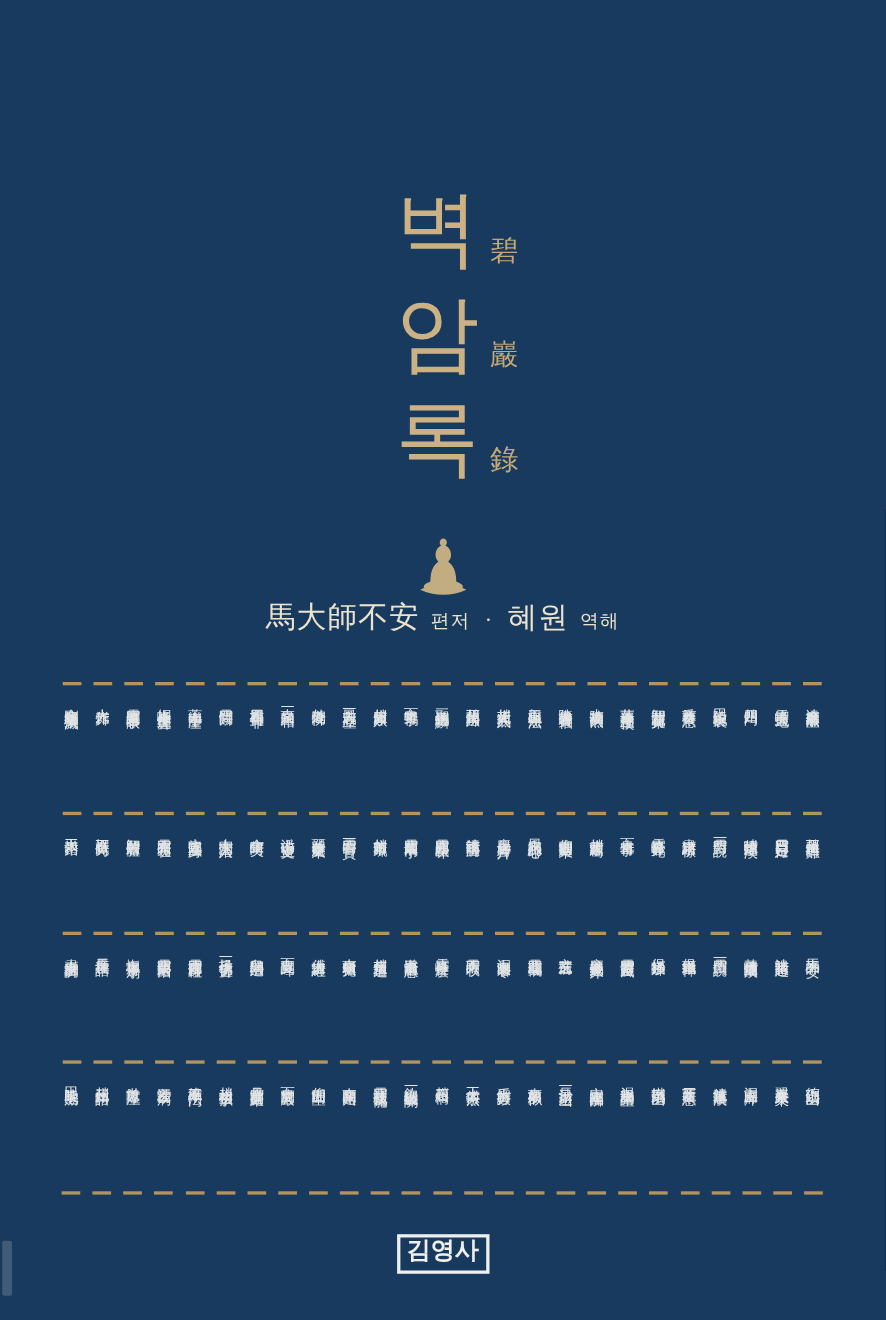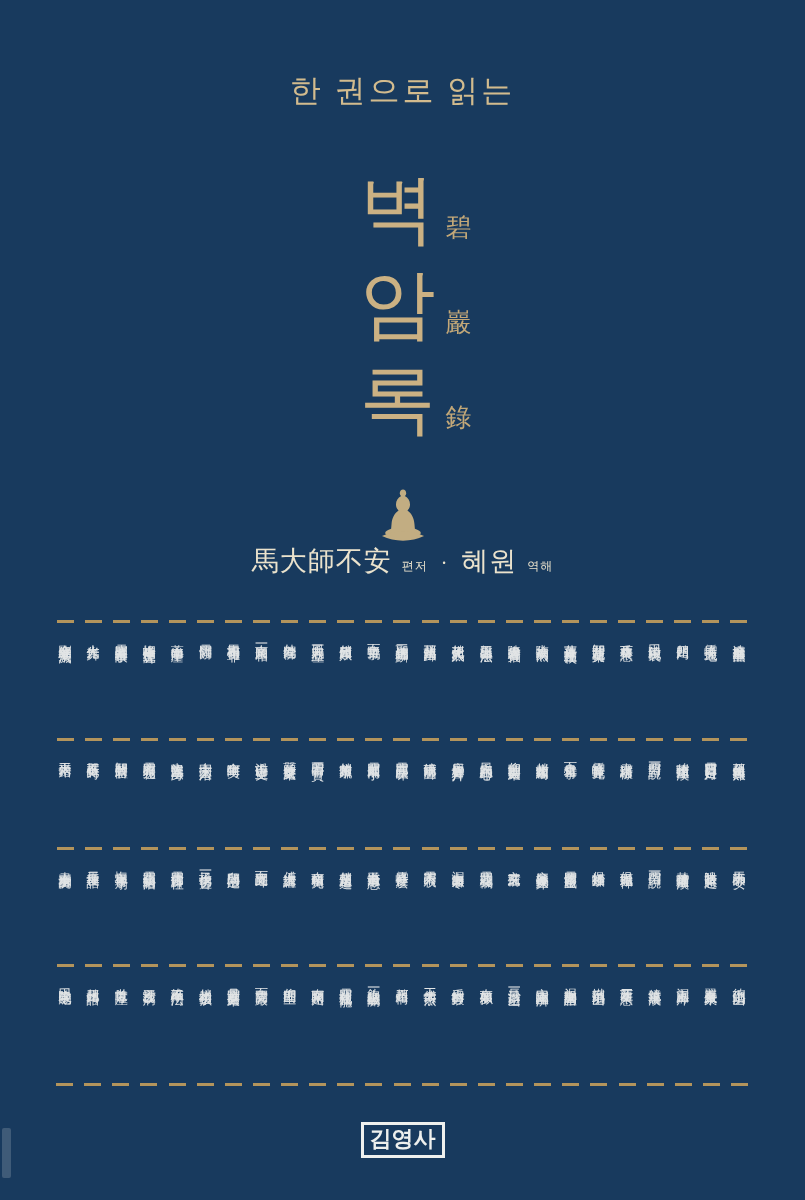--- a/index.html
+++ b/index.html
@@ -23,21 +23,21 @@
   .buddha {
     position:absolute; top:486px; left:50%; transform:translateX(-50%);
     width:54px; height:58px;
   }
   .buddha svg { width:100%; height:100%; fill:#c2ad82; }
   .byline {
     position:absolute; top:543px; left:0; width:100%;
     text-align:center; color:#ebe3cd; letter-spacing:1px;
   }
   .byline .name { font-size:27px; }
-  .byline .role { font-size:12px; margin-left:5px;font-family:Liberation Mono, monospace; }
+  .byline .role { font-size:17px; margin-left:5px;font-family:Liberation Mono, monospace; }
   .byline .sep  { font-size:20px; margin:0 8px; }
   .koan-grid { position:absolute; top:620px; left:56px; width:692px; }
   .koan-row {
     display:flex; flex-direction:row-reverse; justify-content:space-between;
   }
   .row-0 { height:118px; }
   .row-1 { height:109px; }
   .row-2 { height:117px; }
   .row-3 { height:119px; }
   .koan { width:18px; display:flex; flex-direction:column; align-items:center; }
@@ -46,34 +46,33 @@
   .vtext {
     writing-mode:vertical-rl; text-orientation:upright;
     font-size:13px; letter-spacing:1px; line-height:1;
     color:#e2e5e6; white-space:nowrap;
   }
   .dash-row { display:flex; flex-direction:row-reverse; justify-content:space-between; }
   .dash-row .dash { margin:0; }
   .publisher-box {
     position:absolute; top:1122px; left:50%; transform:translateX(-50%);
     border:3px solid #eef0ee; color:#eef0ee;
-    font-family:Liberation Serif, serif; font-weight:bold;
+    font-family:Liberation Mono, monospace; font-weight:bold;
     font-size:22px; padding:2px 6px 4px; line-height:1.1;
   }
   .edge-watermark {
     position:absolute; left:2px; top:1128px; width:9px; height:50px;
     background:rgba(205,210,215,0.22); border-radius:2px;
   }
 </style>
 </head>
 <body>
 
 <div class="cover">
 
-  <div class="tagline">한 권으로 읽는</div>
 
   <div class="title-block">
     <div class="title-unit">
       <span class="title-big">벽</span>
       <span class="title-hanja">碧</span>
     </div>
     <div class="title-unit">
       <span class="title-big">암</span>
       <span class="title-hanja">巖</span>
     </div>

